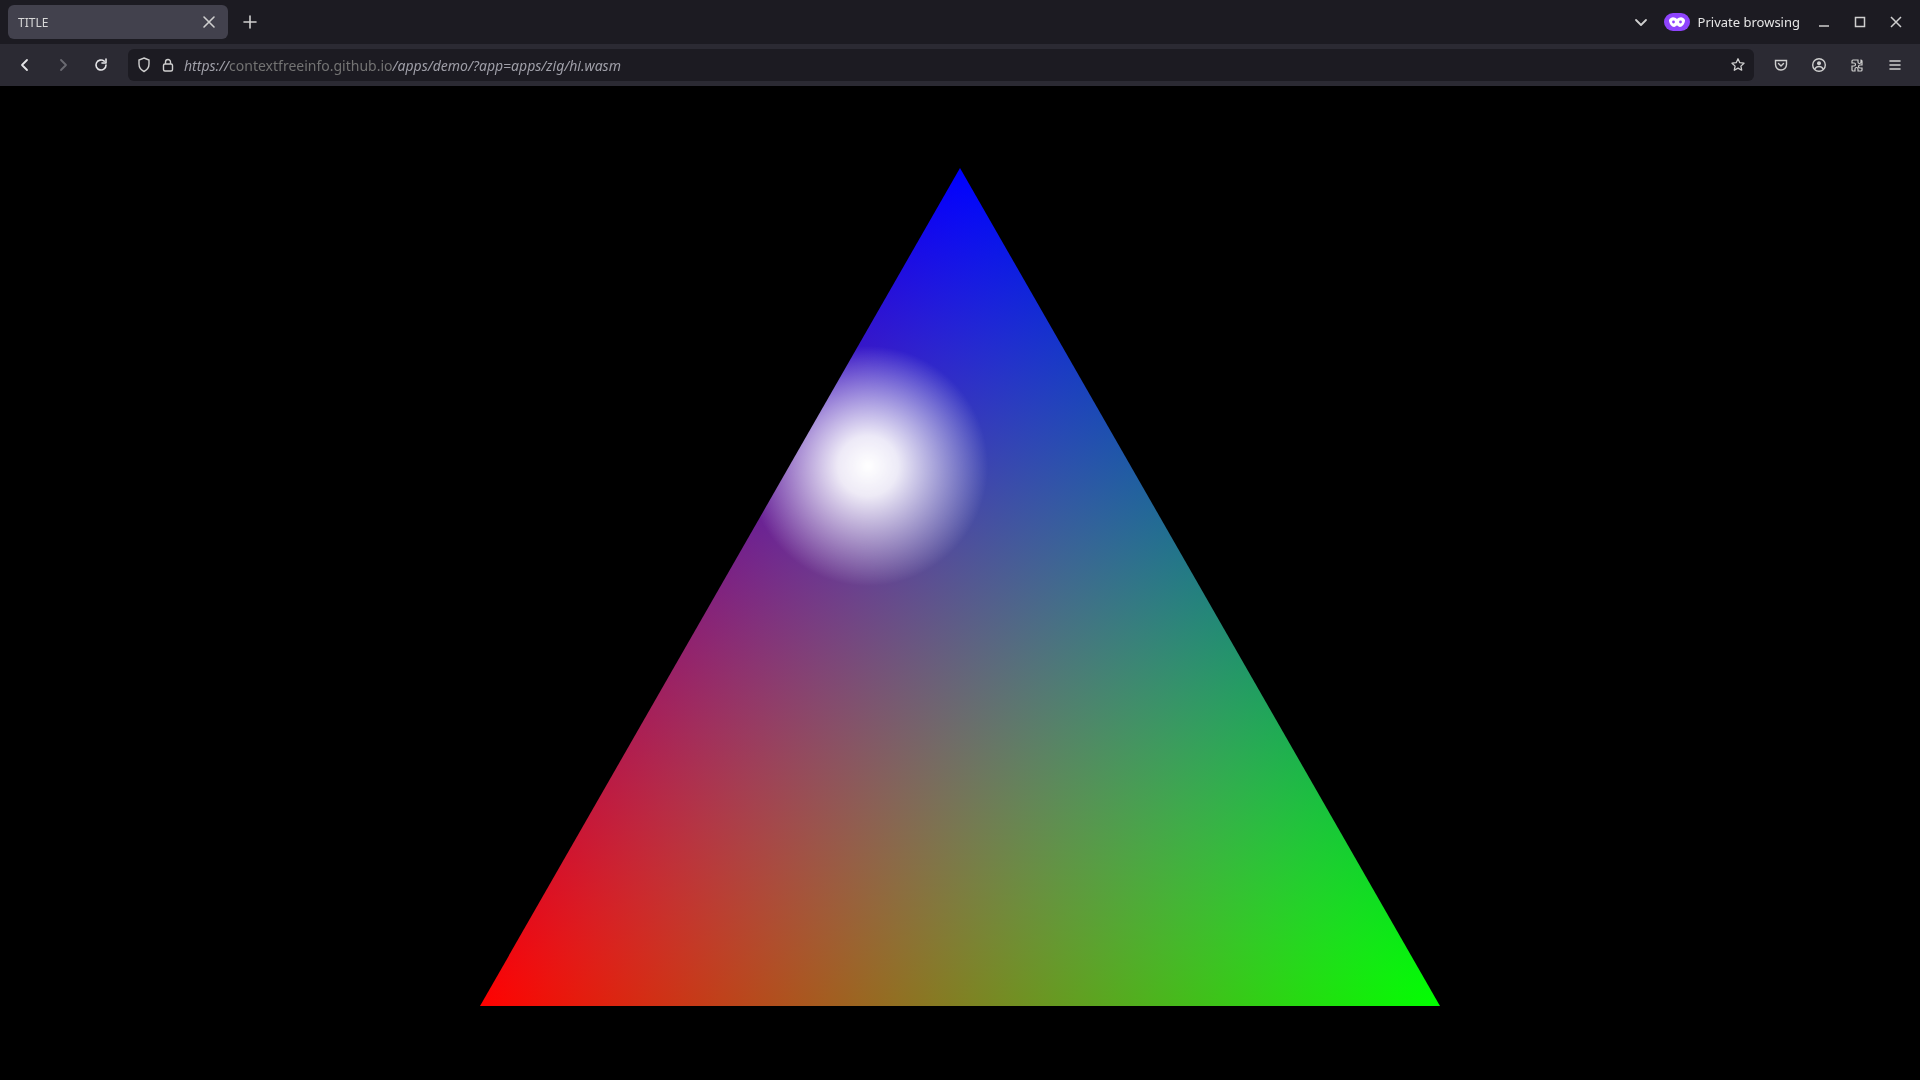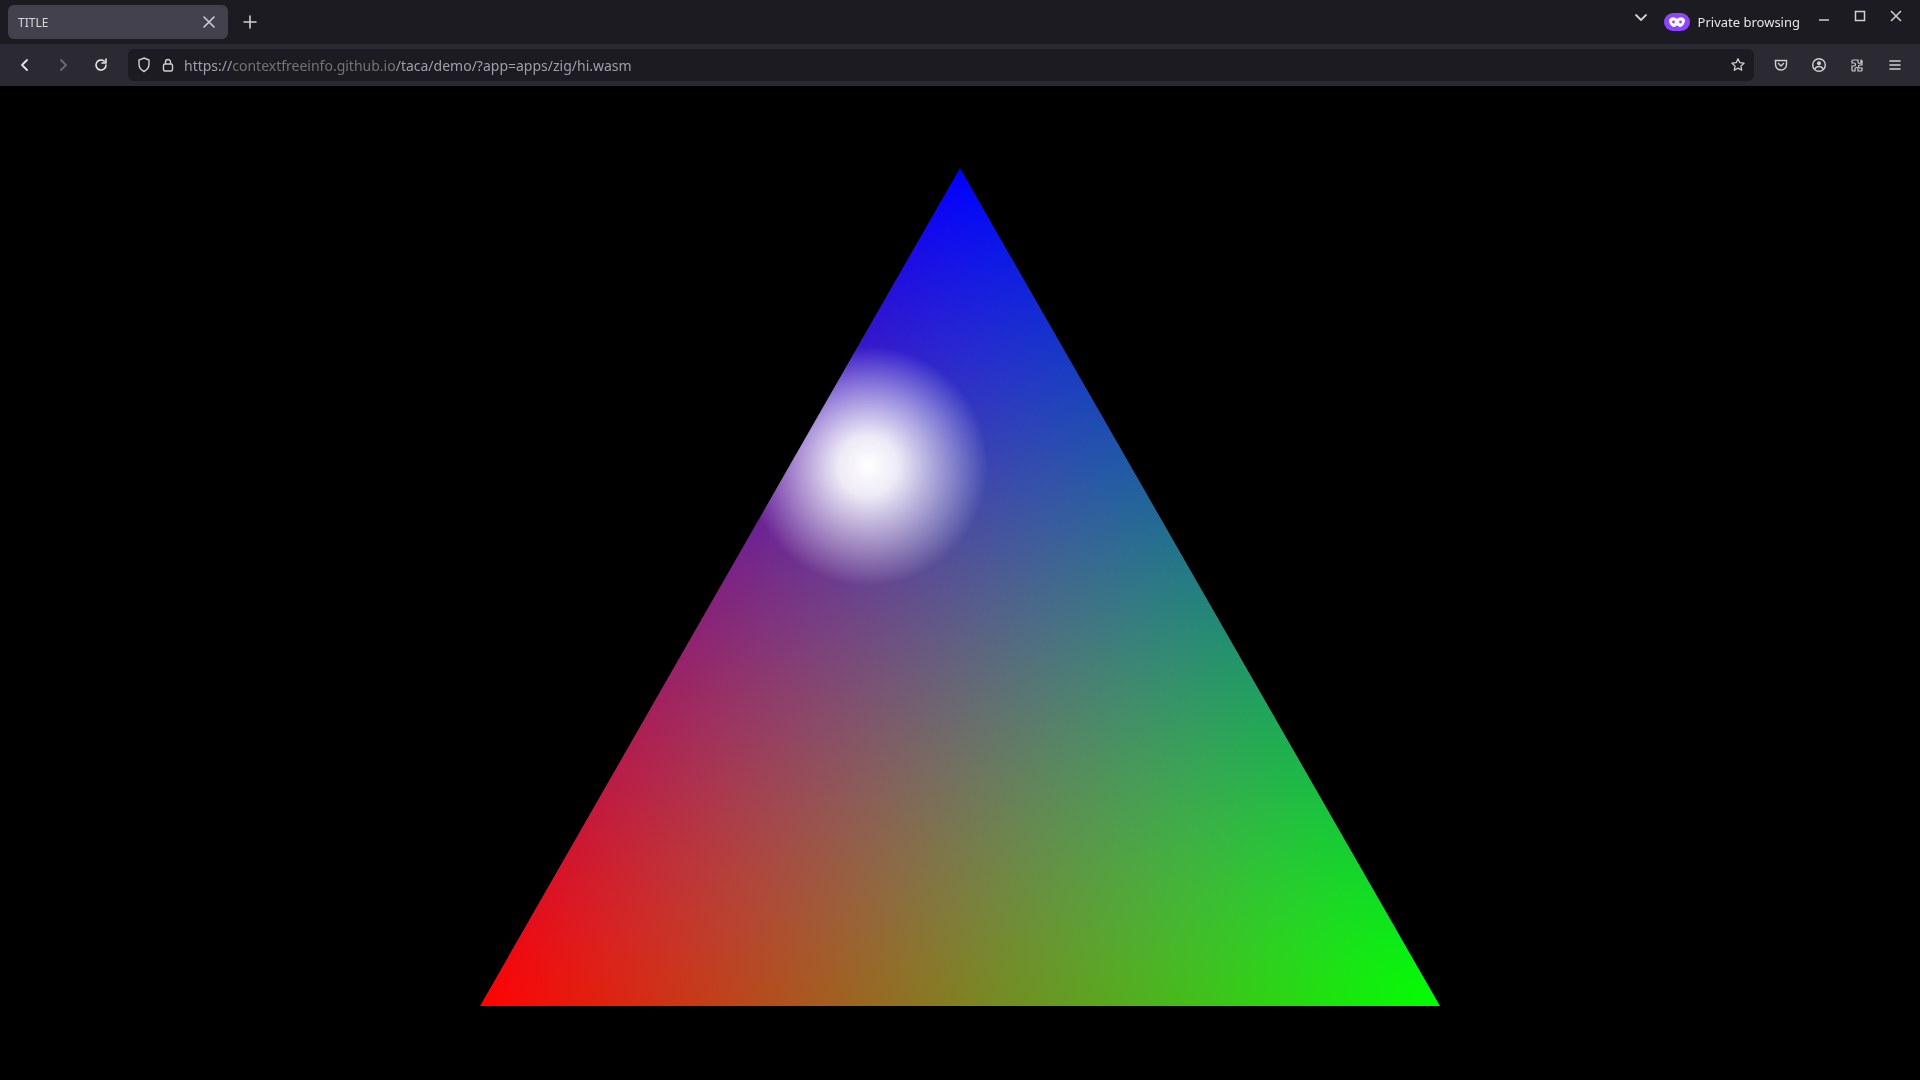--- a/index.html
+++ b/index.html
@@ -41,20 +41,21 @@
     margin-left: 6px;
     cursor: pointer;
     color: #c9c9c9;
   }
   .tabstrip-right {
     position: absolute;
     right: 6px;
     top: 0;
     height: 44px;
     display: flex;
+    align-items: center;
     gap: 0;
   }
   .win-btn {
     width: 36px; height: 32px;
     display:flex; align-items:center; justify-content:center;
     color:#cfcfcf;
     cursor:pointer;
   }
   .private-pill {
     display: flex; align-items: center; gap: 8px;
@@ -92,21 +93,21 @@
     border-radius: 6px;
     display:flex;
     align-items:center;
     padding: 0 8px;
     gap: 8px;
     margin: 0 6px;
     font-size: 14px;
     color: #9f9fa8;
   }
   .urlbar .host { color: #737373; }
-  .urlbar .path { color: #9f9fa8; }
+  .urlbar .path { color: #9f9fa8; font-style: italic; }
   .urlbar .fill { flex:1; }
   .icon-svg { width:16px; height:16px; display:block; }
 
   
   .page {
     width: 1920px;
     height: calc(1080px - 44px - 42px);
     background: #000;
     position: relative;
   }
@@ -193,21 +194,21 @@
           <path d="M8 1l5 2v4c0 4-3 6.5-5 7.5C6 13.5 3 11 3 7V3l5-2z" fill="none" stroke="#cfcfcf" stroke-width="1.4"></path>
         </svg>
     </span>
     <span>
       <svg class="icon-svg" viewBox="0 0 16 16">
           <rect x="3.5" y="7" width="9" height="7" rx="1.5" fill="none" stroke="#cfcfcf" stroke-width="1.4"></rect>
           <path d="M5.5 7V5a2.5 2.5 0 0 1 5 0v2" fill="none" stroke="#cfcfcf" stroke-width="1.4"></path>
         </svg>
     </span>
     <span>
-      <span class="path">https://</span><span class="host">contextfreeinfo.github.io</span><span class="path">/taca/demo/?app=apps/zig/hi.wasm</span>
+      <span class="path">https://</span><span class="host">contextfreeinfo.github.io</span><span class="path">/apps/demo/?app=apps/zig/hi.wasm</span>
     </span>
     <span class="fill"></span>
     <span>
       <svg class="icon-svg" viewBox="0 0 16 16">
           <path d="M8 1.8l1.8 3.9 4.2.5-3.1 2.9.8 4.1L8 11.1l-3.7 2.1.8-4.1L2 6.2l4.2-.5L8 1.8z" fill="none" stroke="#cfcfcf" stroke-width="1.3" stroke-linejoin="round"></path>
         </svg>
     </span>
   </div>
 
   <div class="tb-btn">

